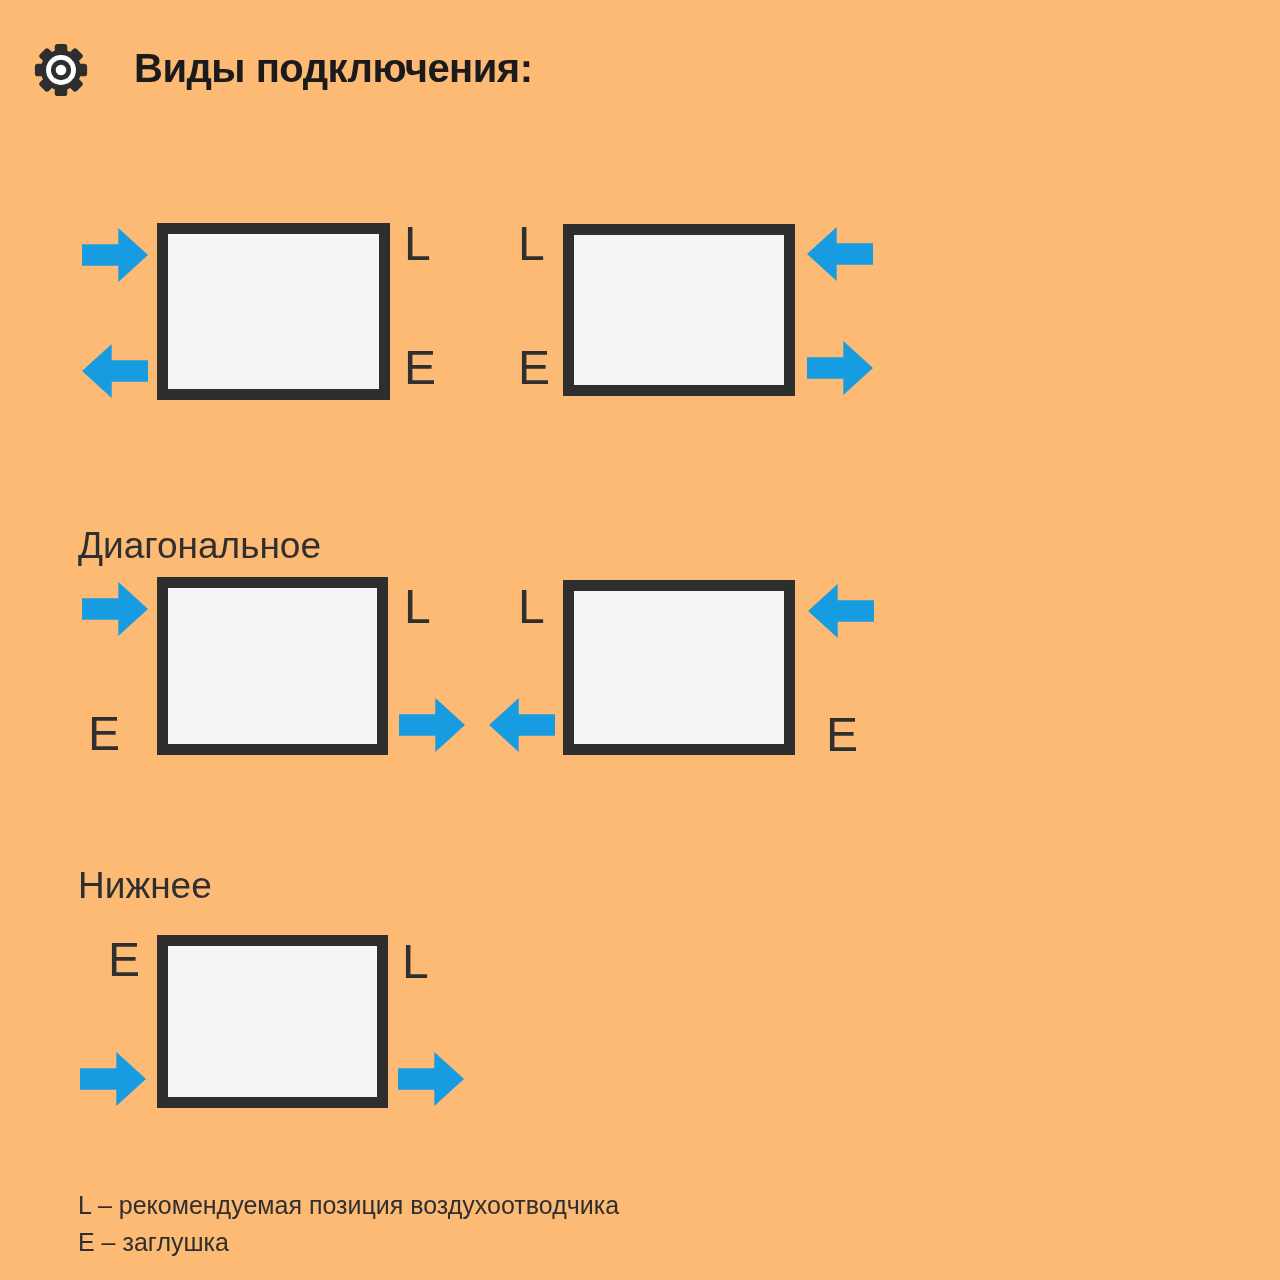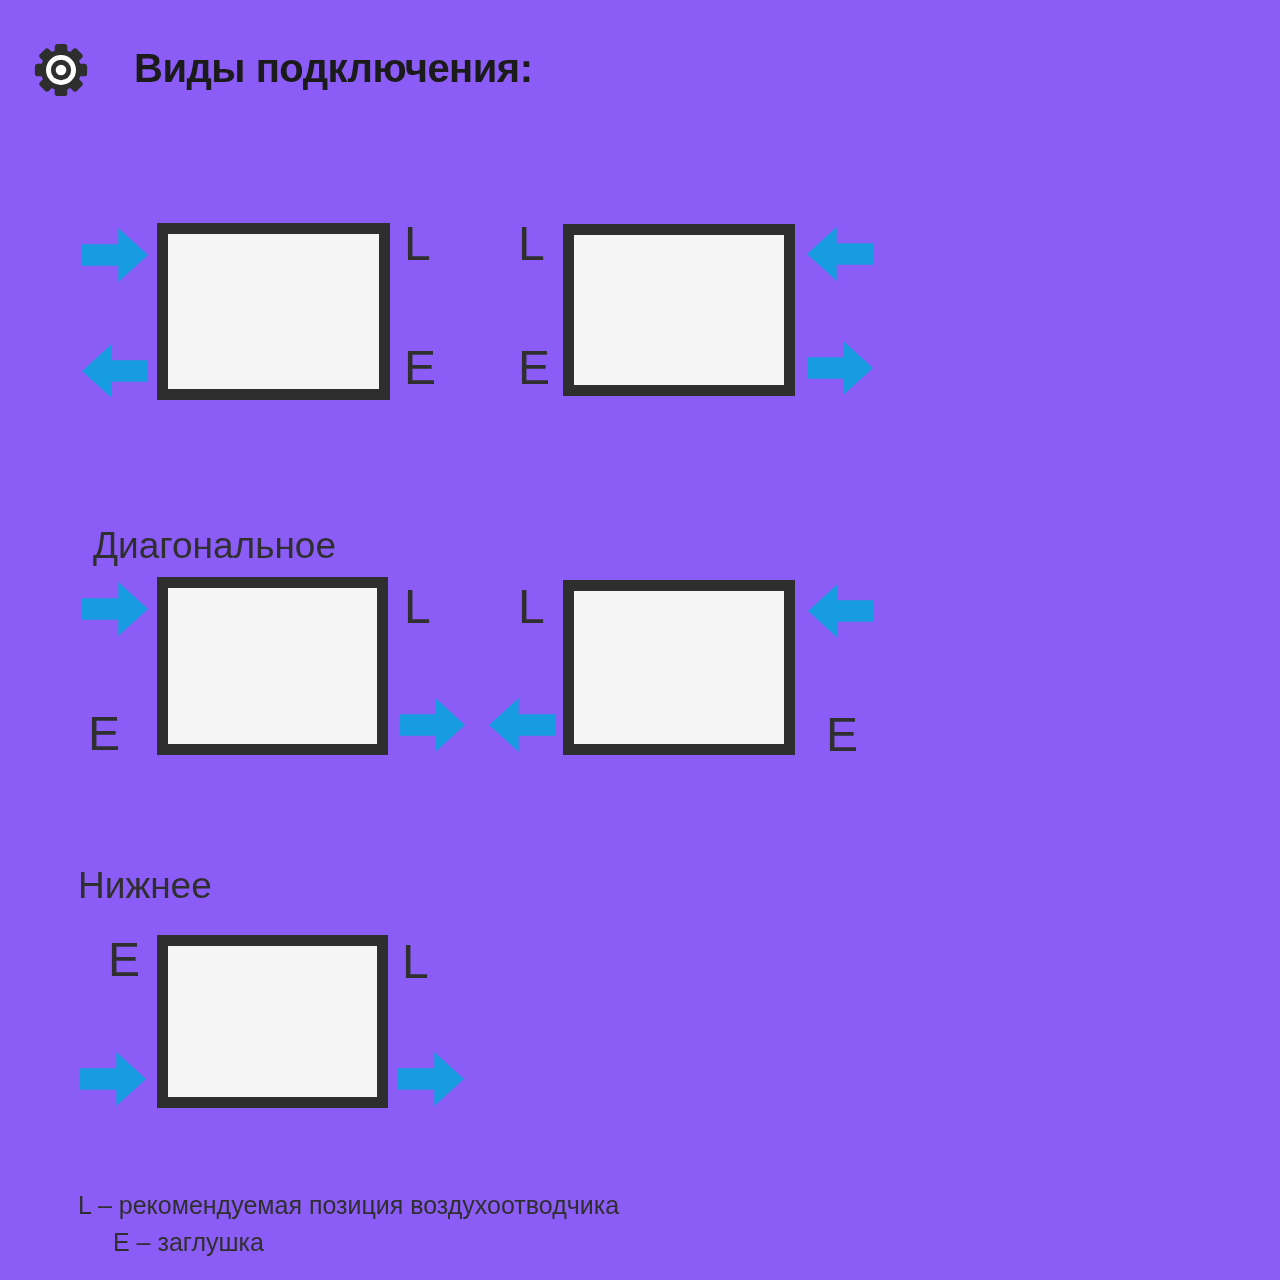--- a/index.html
+++ b/index.html
@@ -7,21 +7,21 @@
     --dark: #2E2E2E;
     --panel-fill: #F5F5F5;
     --text: #2F2F2F;
   }
   * { margin: 0; padding: 0; box-sizing: border-box; }
   html, body { background: #FFFFFF; }
   .page {
     position: relative;
     width: 1280px;
     height: 1280px;
-    background: #8b5cf6;
+    background: #fdba74;
     font-family: "Liberation Sans", sans-serif;
     overflow: hidden;
   }
   .title {
     position: absolute;
     left: 134px; top: 46px;
     font-size: 40px;
     font-weight: bold;
     letter-spacing: -0.5px;
     color: #1B1B1B;
@@ -32,21 +32,21 @@
     left: 32px; top: 41px;
     width: 58px; height: 58px;
   }
   .section-label {
     position: absolute;
     font-size: 37px;
     color: var(--text);
     line-height: 1.1;
   }
   .sl1 { left: 78px; top: 171px; }
-  .sl2 { left: 93px; top: 526px; }
+  .sl2 { left: 78px; top: 526px; }
   .sl3 { left: 78px; top: 866px; }
   .panel {
     position: absolute;
     border: 11px solid var(--dark);
     background: var(--panel-fill);
   }
   .r1 { left: 157px; top: 223px; width: 233px; height: 177px; }
   .r2 { left: 563px; top: 224px; width: 232px; height: 172px; }
   .r3 { left: 157px; top: 577px; width: 231px; height: 178px; }
   .r4 { left: 563px; top: 580px; width: 232px; height: 175px; }
@@ -84,21 +84,21 @@
   .p8  { left: 826px; top: 711px;  }
   .p9  { left: 108px; top: 936px;  }
   .p10 { left: 402px; top: 938px;  }
   .legend-line {
     position: absolute;
     font-size: 25px;
     color: var(--text);
     line-height: 1.2;
   }
   .lg1 { left: 78px; top: 1190px; }
-  .lg2 { left: 78px; top: 1227px; margin-left: 35px; }
+  .lg2 { left: 78px; top: 1227px; }
 </style>
 </head>
 <body>
 
 <div class="page">
 
   <svg class="gear" viewBox="0 0 60 60" aria-hidden="true">
     <g fill="#2E2E2E">
       <rect x="23.5" y="3" width="13" height="54" rx="3"></rect>
       <rect x="23.5" y="3" width="13" height="54" rx="3" transform="rotate(45 30 30)"></rect>

